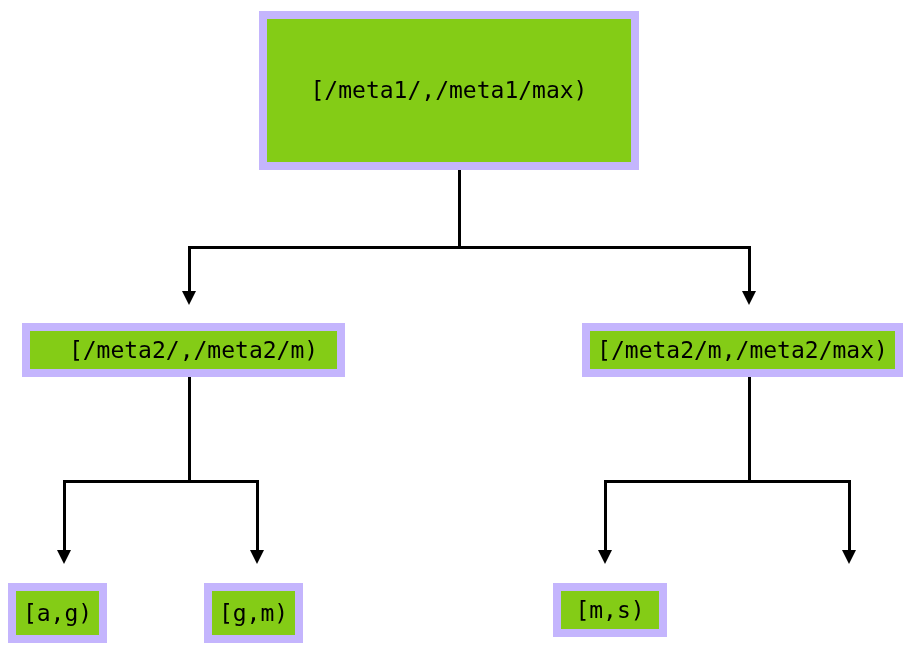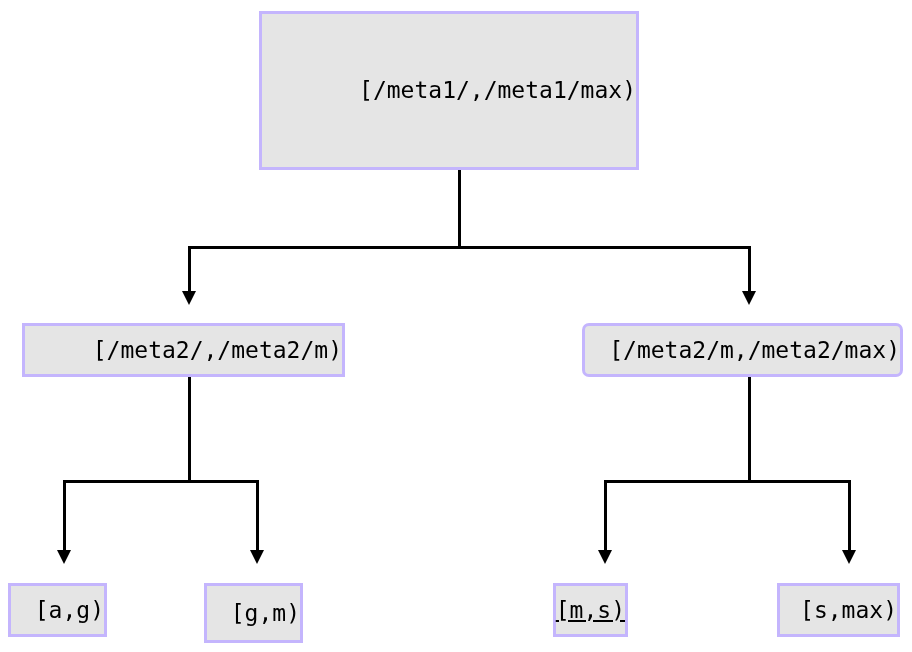--- a/index.html
+++ b/index.html
@@ -14,25 +14,25 @@
   #diagram-canvas {
     position: relative;
     width: 912px;
     height: 652px;
     background: #ffffff;
     overflow: hidden;
   }
   .node-box {
     position: absolute;
     box-sizing: border-box;
-    border: 3px solid #c4b5fd;
-    background: #e5e5e5;
+    border: 8px solid #c4b5fd;
+    background: #84cc16;
     display: flex;
     align-items: center;
-    justify-content: flex-end;
+    justify-content: center;
   }
   .node-label {
     font-family: "DejaVu Sans Mono", "Liberation Mono", monospace;
     font-size: 23px;
     line-height: 1;
     letter-spacing: 0px;
     color: #000000;
     white-space: pre;
   }
   .edge-v {
@@ -69,21 +69,21 @@
   <div class="edge-v" style="left:188px; top:246px; height:48px;"></div>
   <div class="arrow-head" style="left:182px; top:291px;"></div>
 
   <div class="edge-v" style="left:748px; top:246px; height:48px;"></div>
   <div class="arrow-head" style="left:742px; top:291px;"></div>
 
   <div class="node-box" style="left:22px; top:323px; width:323px; height:54px;padding-left:20px;">
     <span class="node-label">[/meta2/,/meta2/m)</span>
   </div>
 
-  <div class="node-box" style="left:582px; top:323px; width:321px; height:54px;border-radius:7px;">
+  <div class="node-box" style="left:582px; top:323px; width:321px; height:54px;">
     <span class="node-label">[/meta2/m,/meta2/max)</span>
   </div>
 
   <div class="edge-v" style="left:188px; top:377px; height:106px;"></div>
   <div class="edge-h" style="left:63px; top:480px; width:196px;"></div>
 
   <div class="edge-v" style="left:63px; top:480px; height:72px;"></div>
   <div class="arrow-head" style="left:57px; top:550px;"></div>
 
   <div class="edge-v" style="left:256px; top:480px; height:72px;"></div>
@@ -91,29 +91,26 @@
 
   <div class="edge-v" style="left:748px; top:377px; height:106px;"></div>
   <div class="edge-h" style="left:604px; top:480px; width:247px;"></div>
 
   <div class="edge-v" style="left:604px; top:480px; height:72px;"></div>
   <div class="arrow-head" style="left:598px; top:550px;"></div>
 
   <div class="edge-v" style="left:848px; top:480px; height:72px;"></div>
   <div class="arrow-head" style="left:842px; top:550px;"></div>
 
-  <div class="node-box" style="left:8px; top:583px; width:99px; height:54px;">
+  <div class="node-box" style="left:8px; top:583px; width:99px; height:60px;">
     <span class="node-label">[a,g)</span>
   </div>
 
   <div class="node-box" style="left:204px; top:583px; width:99px; height:60px;">
     <span class="node-label">[g,m)</span>
   </div>
 
-  <div class="node-box" style="left:553px; top:583px; width:75px; height:54px;text-decoration:underline;">
+  <div class="node-box" style="left:553px; top:583px; width:114px; height:54px;">
     <span class="node-label">[m,s)</span>
   </div>
 
-  <div class="node-box" style="left:777px; top:583px; width:123px; height:54px;">
-    <span class="node-label">[s,max)</span>
-  </div>
 
 </div>
 
 </body></html>

